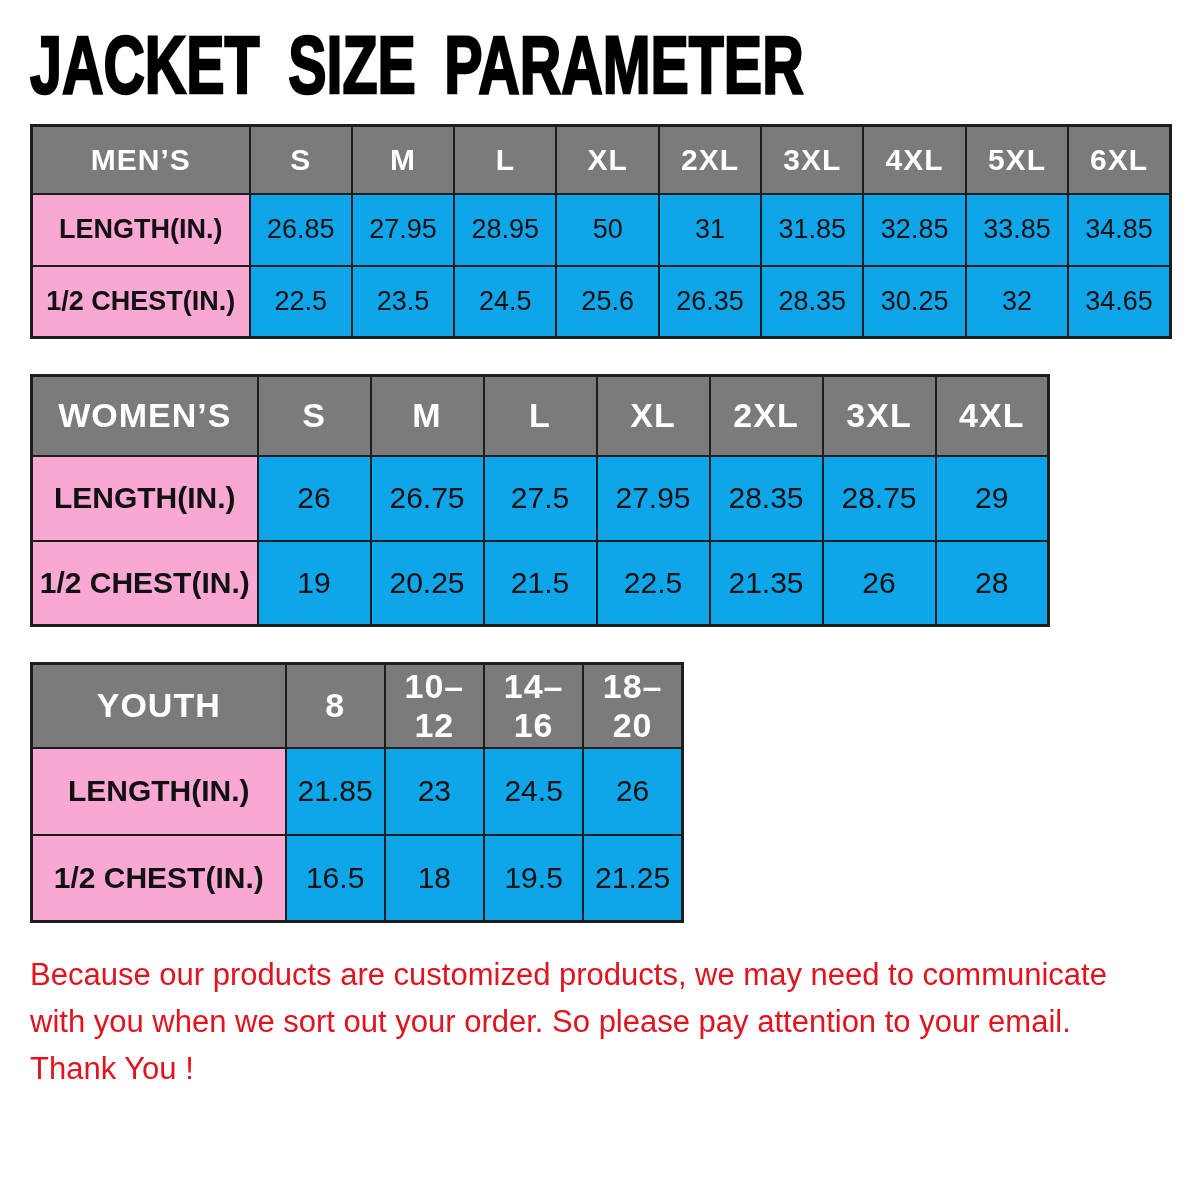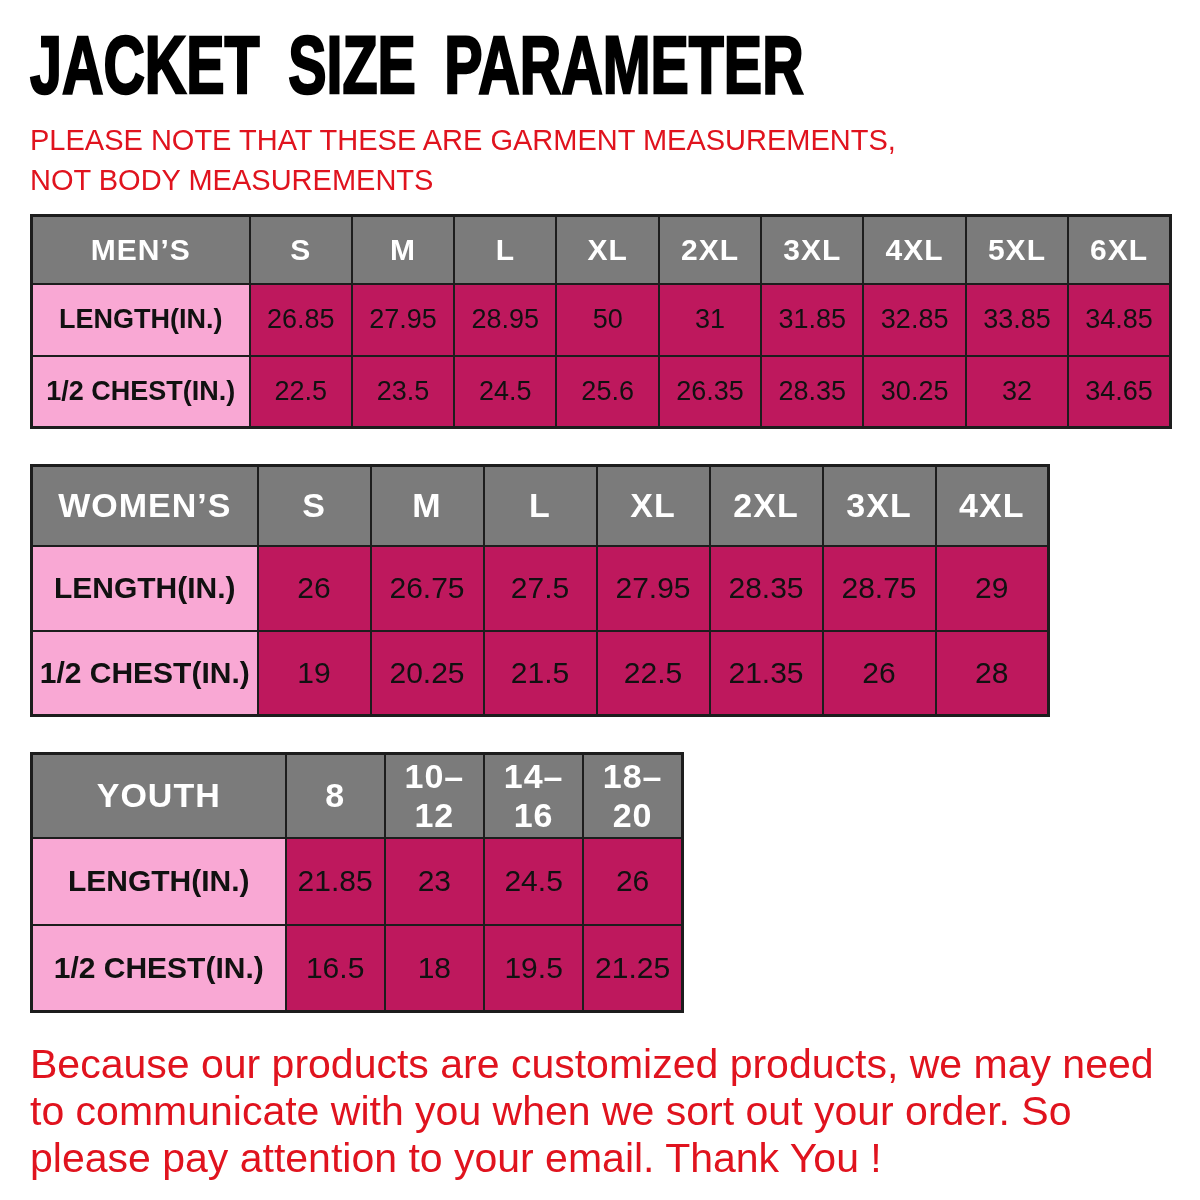--- a/index.html
+++ b/index.html
@@ -33,21 +33,21 @@
   }
   table{border-collapse:collapse;table-layout:fixed;}
   th,td{
     border:2px solid var(--border);
     text-align:center;vertical-align:middle;padding:0;
     overflow:hidden;
   }
   table{border:3px solid var(--border);}
   thead th{background:var(--header-bg);color:var(--header-text);font-weight:700;letter-spacing:1px;}
   tbody th{background:#f9a8d4;font-weight:700;}
-  tbody td{background:#be185d;font-weight:400;}
+  tbody td{background:#0ea5e9;font-weight:400;}
 
   .mens{width:1142px;margin-top:14px;}
   .mens thead tr{height:68px;}
   .mens thead th{font-size:30px;}
   .mens tbody tr{height:72px;}
   .mens tbody th{font-size:27px;}
   .mens td{font-size:27px;}
   .mens col.labelcol{width:218px;}
 
   .womens{width:1020px;margin-top:35px;}
@@ -61,32 +61,31 @@
   .youth{width:654px;margin-top:35px;}
   .youth thead tr{height:84px;}
   .youth thead th{font-size:34px;}
   .youth tbody tr{height:87px;}
   .youth tbody th{font-size:30px;}
   .youth td{font-size:30px;}
   .youth col.labelcol{width:254px;}
 
   .footer-para{
     color:var(--red);
-    font-size:41px;line-height:47px;font-weight:400;
+    font-size:31px;line-height:47px;font-weight:400;
     max-width:1150px;margin:28px 16px 0 0;
   }
 </style>
 </head>
 <body>
 
 <div class="page">
 
   <h1 class="title">JACKET SIZE PARAMETER</h1>
 
-  <p class="note">PLEASE NOTE THAT THESE ARE GARMENT MEASUREMENTS, NOT BODY MEASUREMENTS</p>
 
   <table class="mens">
     <colgroup>
         <col class="labelcol">
       </colgroup>
     <thead>
         <tr>
           <th>MEN’S</th>
           <th>S</th>
           <th>M</th>

